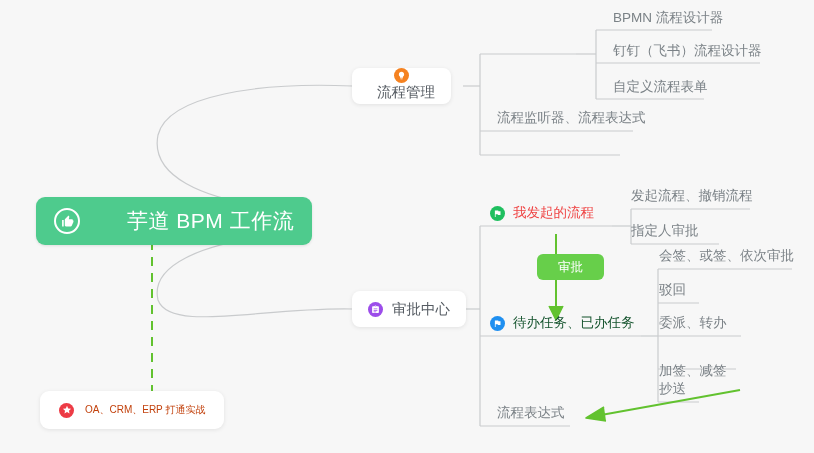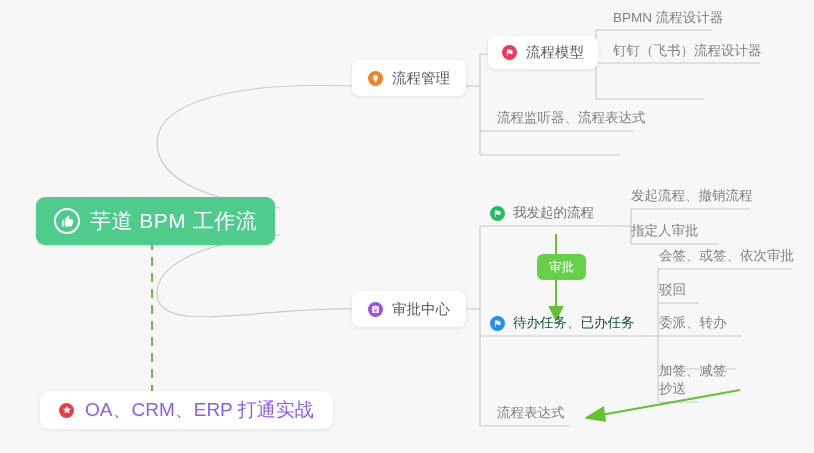--- a/index.html
+++ b/index.html
@@ -56,43 +56,43 @@
     border-radius: 8px;
     padding: 0 16px;
     height: 36px;
     box-shadow: 0 1px 4px rgba(0,0,0,0.09);
     color: #555b62;
     font-size: 14.5px;
   }
   .card .label { margin-left: 9px; }
   .callout {
     height: 38px;
-    font-size: 19px;
-    color: #8b5cf6;
+    font-size: 10px;
+    color: #c2410c;
     padding: 0 19px;
     border-radius: 9px;
   }
   .callout .label { margin-left: 11px; }
   
   .leaf {
     color: #7b8287;
     font-size: 13.5px;
     padding: 0 8px 0 9px;
     height: 26px;
     align-items: center;
   }
   .leaf .label { display: inline-block; }
   
   .tag {
     background: #67cf4a;
     border-radius: 6px;
     color: #ffffff;
     font-size: 12.5px;
     height: 26px;
-    padding: 0 12px;
+    padding: 0 21px;
     justify-content: center;
   }
   
   .ic {
     width: 15px; height: 15px;
     border-radius: 50%;
     flex: 0 0 auto;
     display: inline-flex;
     align-items: center;
     justify-content: center;
@@ -165,83 +165,78 @@
       <path d="M 556 234 L 556 316" fill="none" stroke="#62c22f" stroke-width="2"></path>
       <path d="M 549 306 L 556 320 L 563 306" fill="#62c22f" stroke="#62c22f" stroke-width="1.5" stroke-linejoin="round"></path>
     </g>
 
     <g>
       <path d="M 740 390 L 590 417" fill="none" stroke="#62c22f" stroke-width="2"></path>
       <path d="M 604 407 L 586 418 L 606 421" fill="#62c22f" stroke="#62c22f" stroke-width="1.5" stroke-linejoin="round"></path>
     </g>
   </svg>
 
-  <div class="node root" style="left:36px; top:197px;">
+  <div class="node root" style="left:36px; top:197px;gap:37px;">
     <span class="ic ic-lg ic-white-ring">
       <svg width="13" height="13" viewBox="0 0 24 24" fill="#ffffff" aria-hidden="true">
         <path d="M2 21h3V9H2v12zM22 10c0-1.1-.9-2-2-2h-5.6l.9-4.3.03-.3c0-.4-.17-.8-.44-1.07L13.83 1 7.6 7.24c-.37.36-.6.86-.6 1.42V19c0 1.1.9 2 2 2h9c.82 0 1.54-.5 1.84-1.22l3.02-7.05c.09-.23.14-.47.14-.73V10z"></path>
       </svg>
     </span>
     <span class="label">芋道 BPM 工作流</span>
   </div>
 
   <div class="node card callout" style="left:40px; top:391px;">
     <span class="ic ic-red2">
       <svg width="10" height="10" viewBox="0 0 24 24" fill="#ffffff" aria-hidden="true">
         <path d="M12 2l2.9 6.3 6.9.7-5.1 4.6 1.4 6.8L12 17l-6.1 3.4 1.4-6.8L2.2 9l6.9-.7z"></path>
       </svg>
     </span>
     <span class="label">OA、CRM、ERP 打通实战</span>
   </div>
 
-  <div class="node card" style="left:352px; top:60px;">
+  <div class="node card" style="left:352px; top:68px;flex-direction:column;">
     <span class="ic ic-orange">
       <svg width="9" height="9" viewBox="0 0 24 24" fill="#ffffff" aria-hidden="true">
         <path d="M9 21c0 .55.45 1 1 1h4c.55 0 1-.45 1-1v-1H9v1zm3-19C8.14 2 5 5.14 5 9c0 2.38 1.19 4.47 3 5.74V17c0 .55.45 1 1 1h6c.55 0 1-.45 1-1v-2.26c1.81-1.27 3-3.36 3-5.74 0-3.86-3.14-7-7-7z"></path>
       </svg>
     </span>
     <span class="label">流程管理</span>
   </div>
 
-  <div class="node card" style="left:488px; top:36px; height:33px; padding:0 14px;">
-    <span class="ic ic-red">
-      <svg width="9" height="9" viewBox="0 0 24 24" fill="#ffffff" aria-hidden="true">
-        <path d="M14.4 6L14 4H5v17h2v-7h5.6l.4 2h7V6z"></path>
-      </svg>
-    </span>
-    <span class="label">流程模型</span>
-  </div>
 
   <div class="node leaf" style="left:488px; top:105px;">
     <span class="label">流程监听器、流程表达式</span>
   </div>
 
   <div class="node leaf" style="left:604px; top:5px;">
     <span class="label">BPMN 流程设计器</span>
   </div>
   <div class="node leaf" style="left:604px; top:38px;">
     <span class="label">钉钉（飞书）流程设计器</span>
   </div>
+  <div class="node leaf" style="left:604px; top:74px;">
+    <span class="label">自定义流程表单</span>
+  </div>
 
   <div class="node card" style="left:352px; top:291px;">
     <span class="ic ic-purple">
       <svg width="9" height="9" viewBox="0 0 24 24" fill="#ffffff" aria-hidden="true">
         <path d="M19 3h-4.18C14.4 1.84 13.3 1 12 1c-1.3 0-2.4.84-2.82 2H5a2 2 0 00-2 2v14a2 2 0 002 2h14a2 2 0 002-2V5a2 2 0 00-2-2zm-7 0a1 1 0 110 2 1 1 0 010-2zM7 9h10v2H7V9zm0 4h10v2H7v-2zm0 4h7v2H7v-2z"></path>
       </svg>
     </span>
     <span class="label">审批中心</span>
   </div>
 
   <div class="node leaf" style="left:490px; top:200px; padding-left:0;">
     <span class="ic ic-green">
       <svg width="9" height="9" viewBox="0 0 24 24" fill="#ffffff" aria-hidden="true">
         <path d="M14.4 6L14 4H5v17h2v-7h5.6l.4 2h7V6z"></path>
       </svg>
     </span>
-    <span class="label" style="margin-left:8px; color:#737373;">我发起的流程</span>
+    <span class="label" style="margin-left:8px; color:#ef4444;">我发起的流程</span>
   </div>
 
   <div class="node leaf" style="left:490px; top:310px; padding-left:0;">
     <span class="ic ic-blue">
       <svg width="9" height="9" viewBox="0 0 24 24" fill="#ffffff" aria-hidden="true">
         <path d="M14.4 6L14 4H5v17h2v-7h5.6l.4 2h7V6z"></path>
       </svg>
     </span>
     <span class="label" style="margin-left:8px; color:#14532d;">待办任务、已办任务</span>
   </div>

